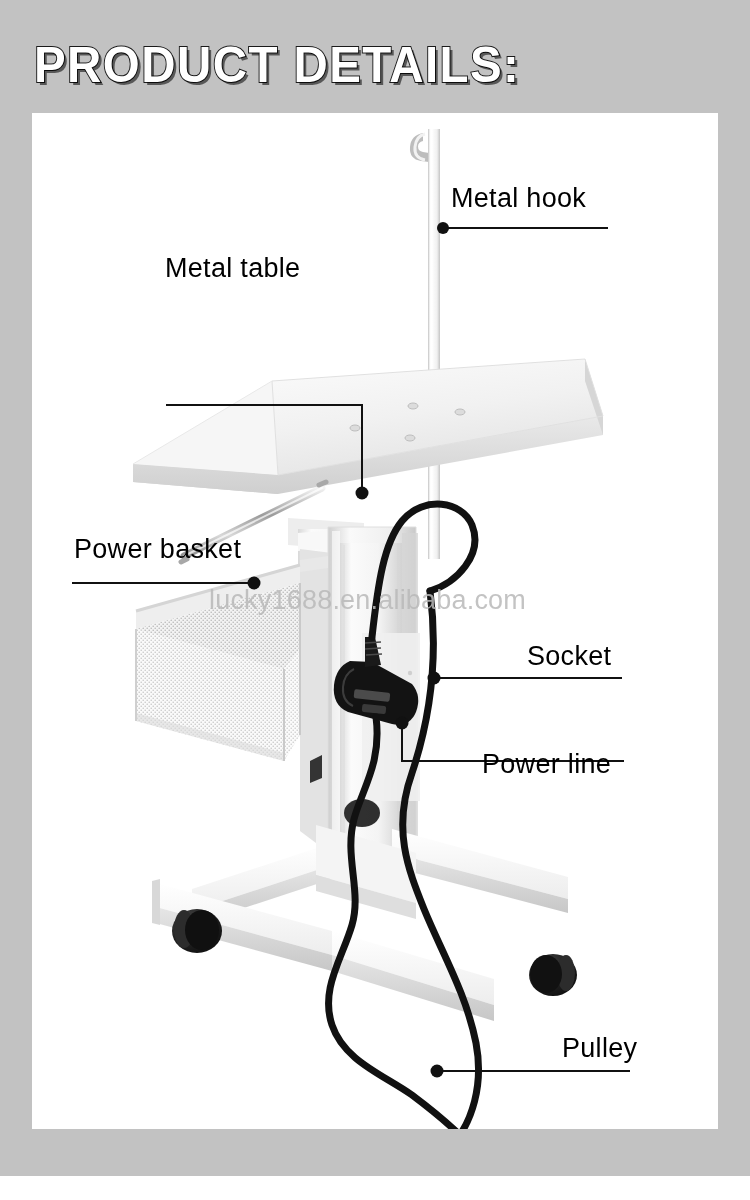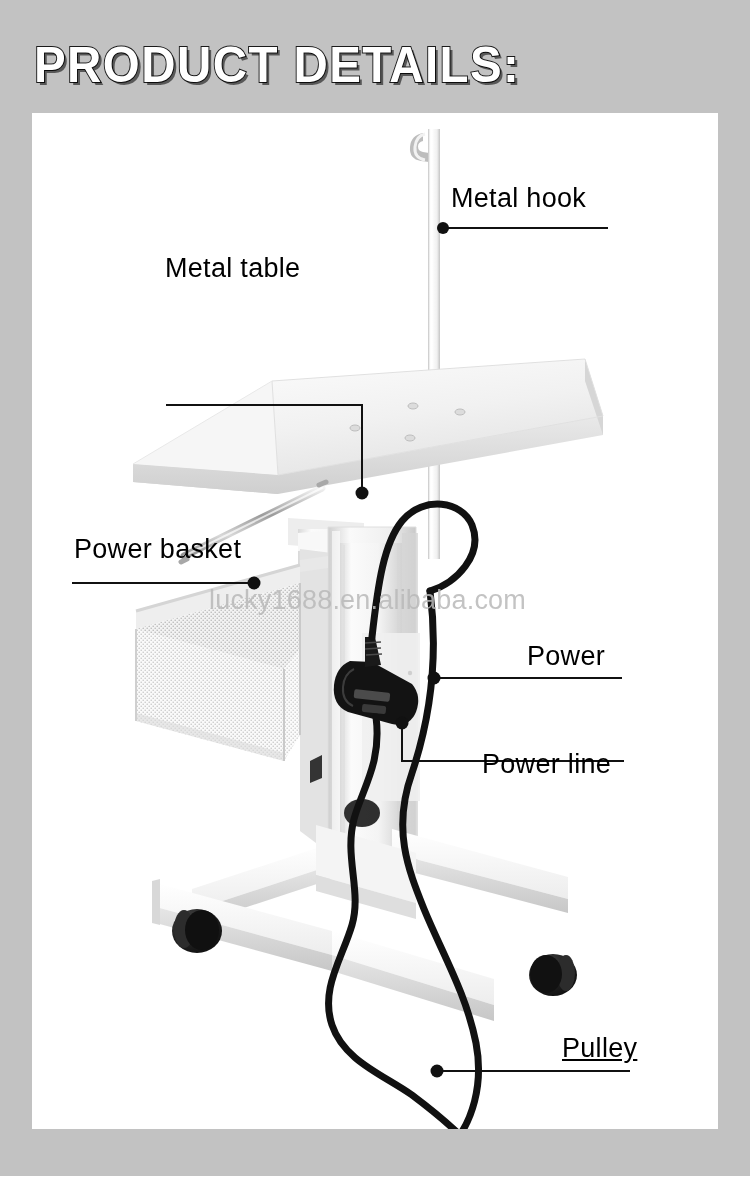--- a/index.html
+++ b/index.html
@@ -76,21 +76,21 @@
     font-size:27px;
     color:#000000;
     white-space:nowrap;
     letter-spacing:0.3px;
   }
   .lbl-metal-hook  { left:419px; top:70px; }
   .lbl-metal-table { left:133px; top:140px; }
   .lbl-metal-basket{ left:42px;  top:421px; }
   .lbl-socket      { left:495px; top:528px; }
   .lbl-power-line  { left:450px; top:636px; }
-  .lbl-pulley      { left:530px; top:920px;text-decoration:underline; }
+  .lbl-pulley      { left:530px; top:920px; }
 
   .leaders { position:absolute; left:0; top:0; width:686px; height:1016px; }
 </style>
 </head>
 <body>
 
 <div id="page">
 
   <div class="backdrop"></div>
 
@@ -350,20 +350,20 @@
 
         <g>
           <line x1="405" y1="958" x2="598" y2="958" stroke="#111" stroke-width="2"></line>
           <circle cx="405" cy="958" r="6.5" fill="#111"></circle>
         </g>
       </svg>
 
       <div class="callout lbl-metal-hook">Metal hook</div>
       <div class="callout lbl-metal-table">Metal table</div>
       <div class="callout lbl-metal-basket">Power basket</div>
-      <div class="callout lbl-socket">Power</div>
+      <div class="callout lbl-socket">Socket</div>
       <div class="callout lbl-power-line">Power line</div>
       <div class="callout lbl-pulley">Pulley</div>
 
     </div>
   </div>
 
 </div>
 
 </body></html>

